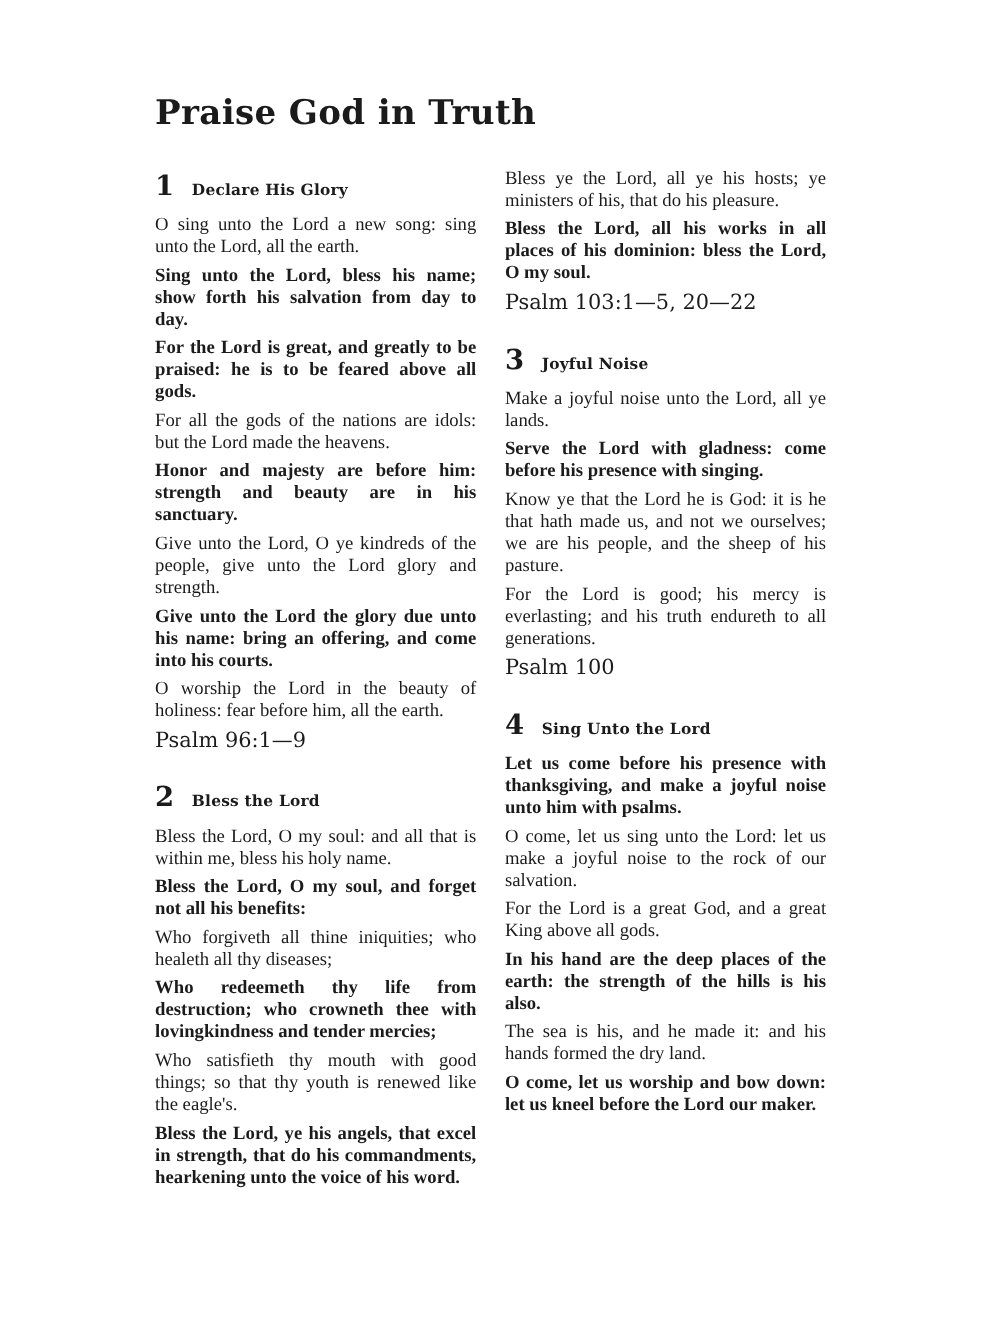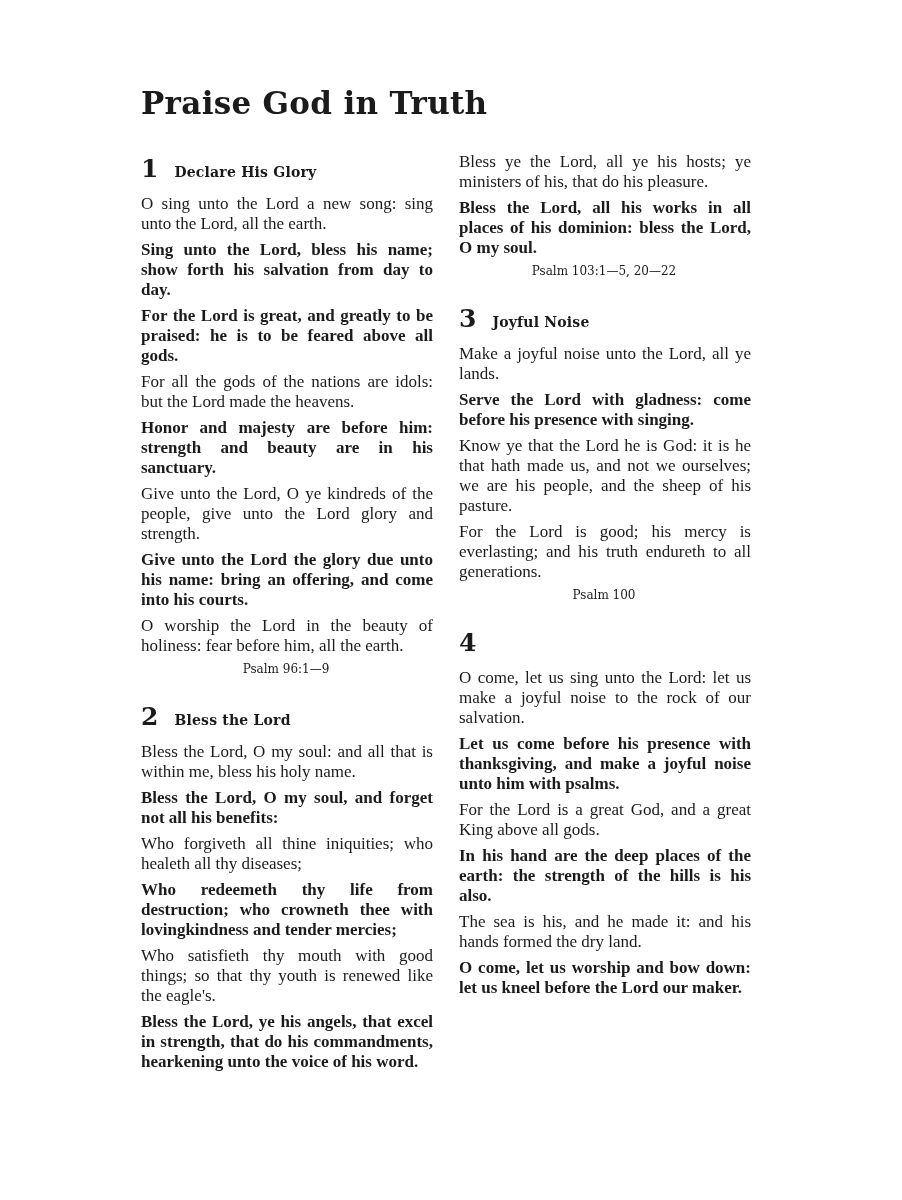--- a/index.html
+++ b/index.html
@@ -62,22 +62,22 @@
     margin: 0 0 6px 0;
     font-size: 17px;
     line-height: 20px;
     text-align: justify;
     font-family: Liberation Serif, serif;
   }
   .verse.bold {
     font-weight: 700;
   }
   .citation {
-    font-size: 12px;
-    text-align: center;
+    font-size: 19px;
+    text-align: left;
     margin: 3px 2px 8px 0;
   }
 </style>
 </head>
 <body>
 
 <div class="page">
   <h1 class="doc-title">Praise God in Truth</h1>
   <div class="columns">
     <div class="col" id="col-0">
@@ -122,23 +122,24 @@
           </div>
           <p class="verse">Make a joyful noise unto the Lord, all ye lands.</p>
           <p class="verse bold">Serve the Lord with gladness: come before his presence with singing.</p>
           <p class="verse">Know ye that the Lord he is God: it is he that hath made us, and not we ourselves; we are his people, and the sheep of his pasture.</p>
           <p class="verse">For the Lord is good; his mercy is everlasting; and his truth endureth to all generations.</p>
           <div class="citation">Psalm 100</div>
         </div>
         <div class="sec-block">
           <div class="sec-head">
             <span class="sec-num">4</span>
+            <span class="sec-title">Sing Unto the Lord</span>
           </div>
+          <p class="verse bold">Let us come before his presence with thanksgiving, and make a joyful noise unto him with psalms.</p>
           <p class="verse">O come, let us sing unto the Lord: let us make a joyful noise to the rock of our salvation.</p>
-          <p class="verse bold">Let us come before his presence with thanksgiving, and make a joyful noise unto him with psalms.</p>
           <p class="verse">For the Lord is a great God, and a great King above all gods.</p>
           <p class="verse bold">In his hand are the deep places of the earth: the strength of the hills is his also.</p>
           <p class="verse">The sea is his, and he made it: and his hands formed the dry land.</p>
           <p class="verse bold">O come, let us worship and bow down: let us kneel before the Lord our maker.</p>
         </div>
       </div>
   </div>
 </div>
 
 </body></html>

